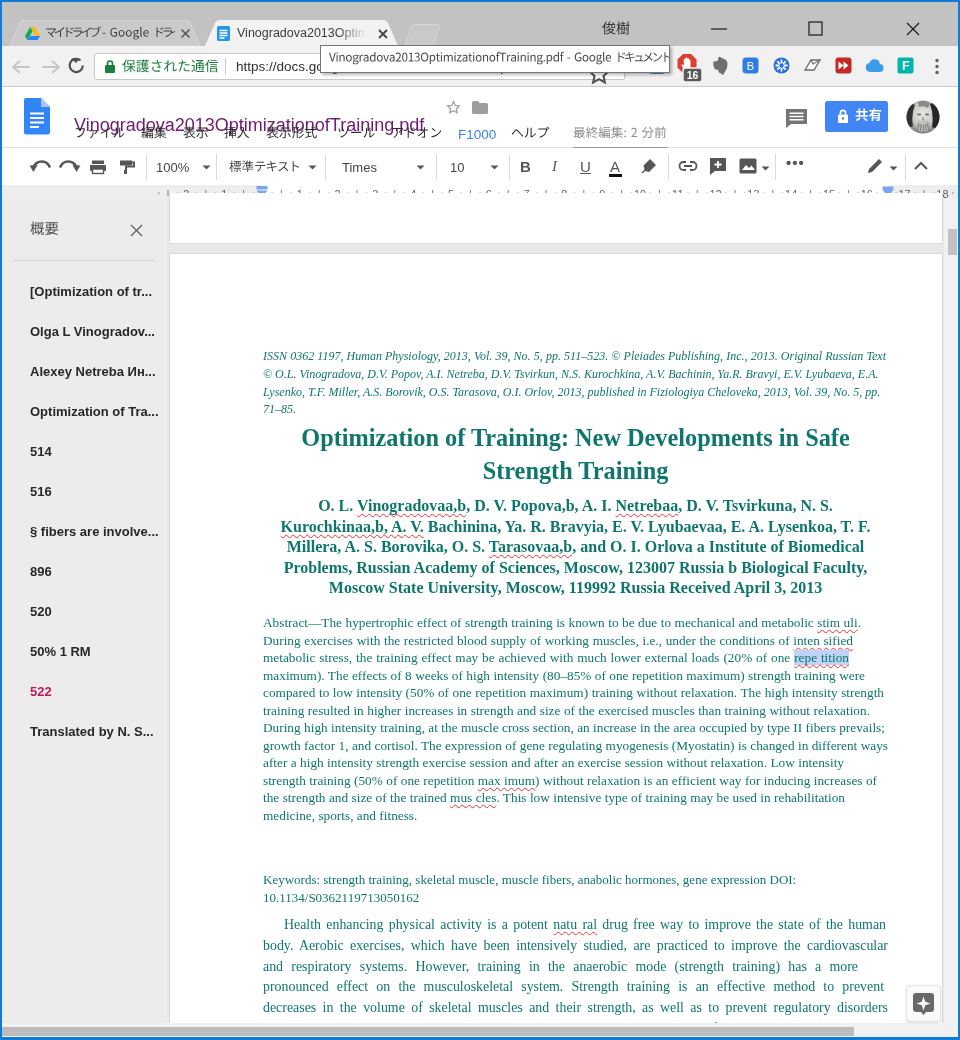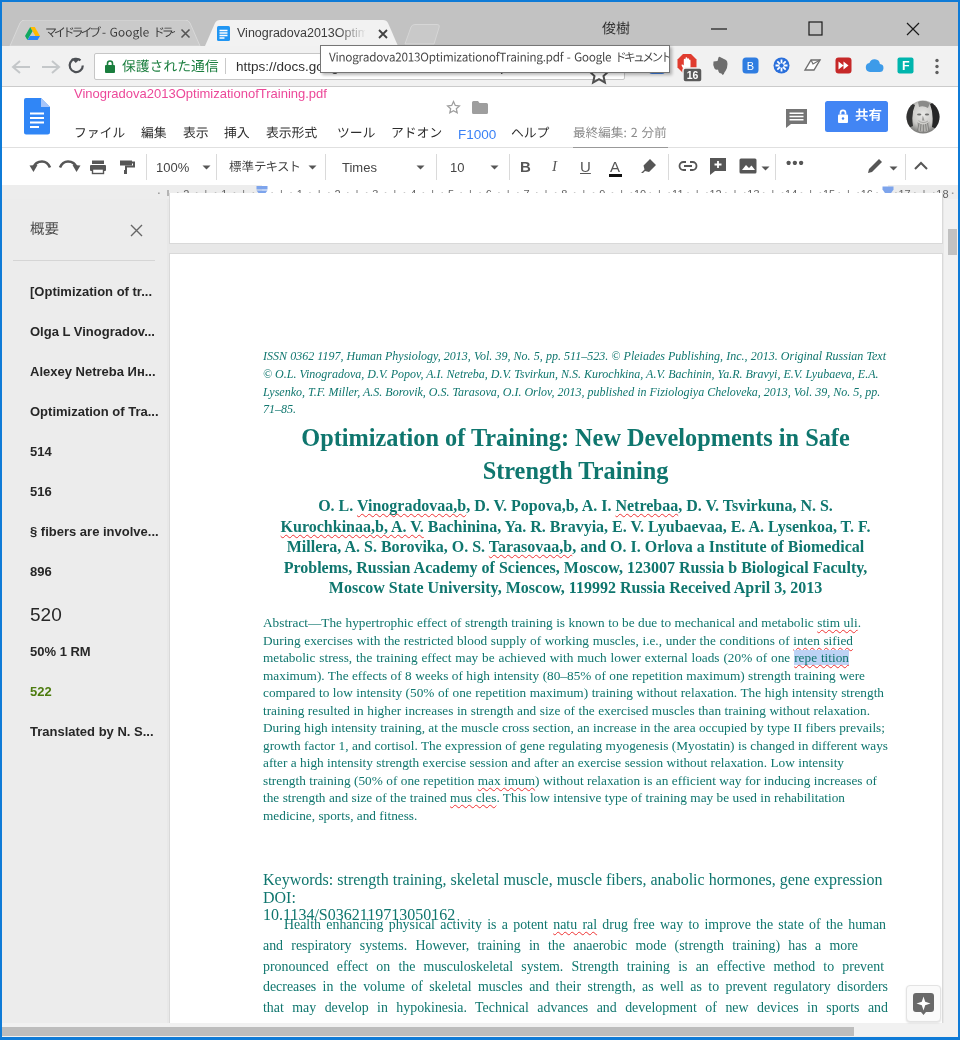--- a/index.html
+++ b/index.html
@@ -196,21 +196,21 @@
       <path transform="translate(331.5,10.4) scale(0.011800,-0.011800)" d="M337 88C337 51 335 2 330 -30H427C423 3 421 57 421 88L420 418C531 383 704 316 813 257L847 342C742 395 552 467 420 507V670C420 700 424 743 427 774H329C335 743 337 698 337 670C337 586 337 144 337 88Z"></path>
     </svg></div>
 <div class="abs" style="left:0;top:87px;width:960px;height:61px;background:#fff;border-bottom:1px solid #e0e0e0"></div>
 <svg class="abs" style="left:24px;top:98px" width="26" height="37" viewBox="0 0 26 37">
 <path d="M2 0 H17 L26 9 V34 a2.5 2.5 0 0 1-2.5 2.5 H2 A2 2 0 0 1 0 34.5 V2 A2 2 0 0 1 2 0Z" fill="#3086f6"></path>
 <path d="M17 0 L26 9 H17Z" fill="#a6c5fa"></path>
 <g stroke="#fff" stroke-width="2.2">
       <path d="M6 15.5h14M6 20h14M6 24.5h14M6 29h9"></path>
     </g>
 </svg>
-<div class="abs" style="left:74px;top:86px;font-size:13px;color:#ec4899">Vinogradova2013OptimizationofTraining.pdf</div>
+<div class="abs" style="left:74px;top:115px;font-size:18px;color:#701a75">Vinogradova2013OptimizationofTraining.pdf</div>
 <svg class="abs" style="left:446px;top:100px" width="15" height="15" viewBox="0 0 17 17">
     <path d="M8.5 1.8l2 4.4 4.7.5-3.5 3.2 1 4.7-4.2-2.4-4.2 2.4 1-4.7L1.8 6.7l4.7-.5z" fill="none" stroke="#9e9e9e" stroke-width="1.4"></path>
   </svg>
 <svg class="abs" style="left:472px;top:101px" width="16" height="13" viewBox="0 0 16 13">
     <path d="M0 1.5A1.5 1.5 0 0 1 1.5 0H6l1.5 2h7A1.5 1.5 0 0 1 16 3.5v8a1.5 1.5 0 0 1-1.5 1.5h-13A1.5 1.5 0 0 1 0 11.5Z" fill="#9e9e9e"></path>
   </svg>
 <div class="abs" style="left:74px;top:126px"><svg class="jp" width="52" height="16" viewBox="0 0 52 16" style="fill:#2d2d2d">
       <path transform="translate(0.0,11.3) scale(0.012800,-0.012800)" d="M861 665 800 704C781 699 762 699 747 699C701 699 302 699 245 699C212 699 173 702 145 705V617C171 618 205 620 245 620C302 620 698 620 756 620C742 524 696 385 625 294C541 187 429 102 235 53L303 -22C487 36 606 129 697 246C776 349 824 510 846 615C850 634 854 651 861 665Z"></path>
       <path transform="translate(12.8,11.3) scale(0.012800,-0.012800)" d="M865 505 820 547C807 544 780 542 765 542C717 542 310 542 271 542C241 542 205 545 177 549V466C208 468 241 470 271 470C310 470 693 469 749 469C720 420 648 332 577 289L642 244C732 306 816 431 845 478C850 486 859 498 865 505ZM529 402H442C445 382 448 362 448 342C448 212 429 102 294 11C271 -5 247 -15 225 -23L296 -79C507 38 527 189 529 402Z"></path>
       <path transform="translate(25.6,11.3) scale(0.012800,-0.012800)" d="M86 361 126 283C265 326 402 386 507 446V76C507 38 504 -12 501 -31H599C595 -11 593 38 593 76V498C695 566 787 642 863 721L796 783C727 700 627 613 523 548C412 478 259 408 86 361Z"></path>
@@ -487,23 +487,23 @@
   </svg>
 <div class="abs" style="left:13px;top:260px;width:142px;height:1px;background:#d5d5d5"></div>
 <div class="abs" style="left:30px;top:284px;font-size:13px;font-weight:bold;color:#272727;white-space:nowrap">[Optimization of tr...</div>
 <div class="abs" style="left:30px;top:324px;font-size:13px;font-weight:bold;color:#272727;white-space:nowrap">Olga L Vinogradov...</div>
 <div class="abs" style="left:30px;top:364px;font-size:13px;font-weight:bold;color:#272727;white-space:nowrap">Alexey Netreba Ин...</div>
 <div class="abs" style="left:30px;top:404px;font-size:13px;font-weight:bold;color:#272727;white-space:nowrap">Optimization of Tra...</div>
 <div class="abs" style="left:30px;top:444px;font-size:13px;font-weight:bold;color:#272727;white-space:nowrap">514</div>
 <div class="abs" style="left:30px;top:484px;font-size:13px;font-weight:bold;color:#272727;white-space:nowrap">516</div>
 <div class="abs" style="left:30px;top:524px;font-size:13px;font-weight:bold;color:#272727;white-space:nowrap">§ fibers are involve...</div>
 <div class="abs" style="left:30px;top:564px;font-size:13px;font-weight:bold;color:#272727;white-space:nowrap">896</div>
-<div class="abs" style="left:30px;top:604px;font-size:19px;font-weight:normal;color:#272727;white-space:nowrap">520</div>
+<div class="abs" style="left:30px;top:604px;font-size:13px;font-weight:bold;color:#272727;white-space:nowrap">520</div>
 <div class="abs" style="left:30px;top:644px;font-size:13px;font-weight:bold;color:#272727;white-space:nowrap">50% 1 RM</div>
-<div class="abs" style="left:30px;top:684px;font-size:13px;font-weight:bold;color:#4d7c0f;white-space:nowrap">522</div>
+<div class="abs" style="left:30px;top:684px;font-size:13px;font-weight:bold;color:#be185d;white-space:nowrap">522</div>
 <div class="abs" style="left:30px;top:724px;font-size:13px;font-weight:bold;color:#272727;white-space:nowrap">Translated by N. S...</div>
 <div class="abs" style="left:169px;top:193px;width:774px;height:51px;background:#fff;border:1px solid #d9d9d9;border-top:none"></div>
 <div class="abs" style="left:169px;top:253px;width:774px;height:773px;background:#fff;border:1px solid #d9d9d9;border-bottom:none"></div>
 <div class="abs doc" style="left:263px;top:348px;width:625px;font-size:12px;font-style:italic;line-height:17.75px">
     <div class="j" style="width:623px">ISSN 0362 1197, Human Physiology, 2013, Vol. 39, No. 5, pp. 511–523. © Pleiades Publishing, Inc., 2013. Original Russian Text</div>
     <div class="j" style="width:598px">© O.L. Vinogradova, D.V. Popov, A.I. Netreba, D.V. Tsvirkun, N.S. Kurochkina, A.V. Bachinin, Ya.R. Bravyi, E.V. Lyubaeva, E.A.</div>
     <div class="j" style="width:597px">Lysenko, T.F. Miller, A.S. Borovik, O.S. Tarasova, O.I. Orlov, 2013, published in Fiziologiya Cheloveka, 2013, Vol. 39, No. 5, pp.</div>
     <div>71–85.</div>
   </div>
 <div class="abs doc" style="left:263px;top:421.8px;width:625px;font-size:24.3px;font-weight:bold;line-height:32.8px">
@@ -524,26 +524,27 @@
     <div class="j" style="width:602px">maximum). The effects of 8 weeks of high intensity (80–85% of one repetition maximum) strength training were</div>
     <div class="j" style="width:621px">compared to low intensity (50% of one repetition maximum) training without relaxation. The high intensity strength</div>
     <div class="j" style="width:607px">training resulted in higher increases in strength and size of the exercised muscles than training without relaxation.</div>
     <div class="j" style="width:622px">During high intensity training, at the muscle cross section, an increase in the area occupied by type II fibers prevails;</div>
     <div class="j" style="width:625px">growth factor 1, and cortisol. The expression of gene regulating myogenesis (Myostatin) is changed in different ways</div>
     <div class="j" style="width:581px">after a high intensity strength exercise session and after an exercise session without relaxation. Low intensity</div>
     <div class="j" style="width:614px">strength training (50% of one repetition <span class="sp">max imum</span>) without relaxation is an efficient way for inducing increases of</div>
     <div class="j" style="width:582px">the strength and size of the trained <span class="sp">mus cles</span>. This low intensive type of training may be used in rehabilitation</div>
     <div>medicine, sports, and fitness.</div>
   </div>
-<div class="abs doc" style="left:263px;top:871.2px;width:625px;font-size:16px;line-height:17.5px">
+<div class="abs doc" style="left:263px;top:871.2px;width:625px;font-size:13px;line-height:17.5px">
     <div>Keywords: strength training, skeletal muscle, muscle fibers, anabolic hormones, gene expression DOI:</div>
     <div>10.1134/S0362119713050162</div>
   </div>
 <div class="abs doc" style="left:263px;top:915.1px;width:625px;font-size:13.9px;line-height:20.8px">
     <div class="j" style="width:623px"><span style="display:inline-block;width:21px"></span>Health enhancing physical activity is a potent <span class="sp">natu ral</span> drug free way to improve the state of the human</div>
+    <div class="j" style="width:625px">body. Aerobic exercises, which have been intensively studied, are practiced to improve the cardiovascular</div>
     <div class="j" style="width:595px">and respiratory systems. However, training in the anaerobic mode (strength training) has a more</div>
     <div class="j" style="width:621px">pronounced effect on the musculoskeletal system. Strength training is an effective method to prevent</div>
     <div class="j" style="width:625px">decreases in the volume of skeletal muscles and their strength, as well as to prevent regulatory disorders</div>
     <div class="j" style="width:625px">that may develop in hypokinesia. Technical advances and development of new devices in sports and</div>
   </div>
 <div class="abs" style="left:944px;top:199px;width:14px;height:827px;background:#f1f1f1"></div>
 <div class="abs" style="left:948px;top:229px;width:9px;height:26px;background:#c1c1c1"></div>
 <div class="abs" style="left:0;top:1023px;width:958px;height:14px;background:#f1f1f1"></div>
 <div class="abs" style="left:2px;top:1027px;width:852px;height:9px;background:#bdbdbd"></div>
 <div class="abs" style="left:906px;top:985px;width:35px;height:37px;background:#fafafa;border:1px solid #e3e3e3;border-radius:4px;box-shadow:0 1px 2px rgba(0,0,0,.12)"></div>

